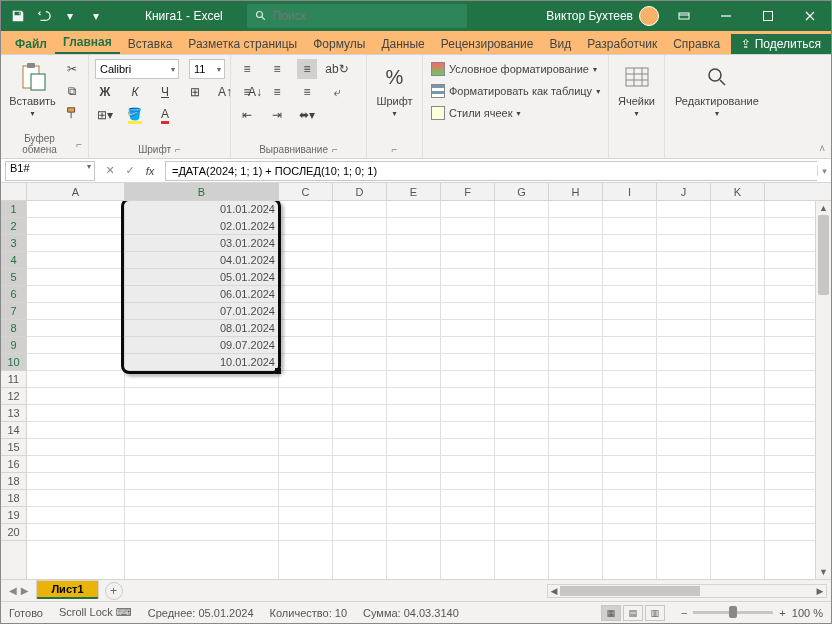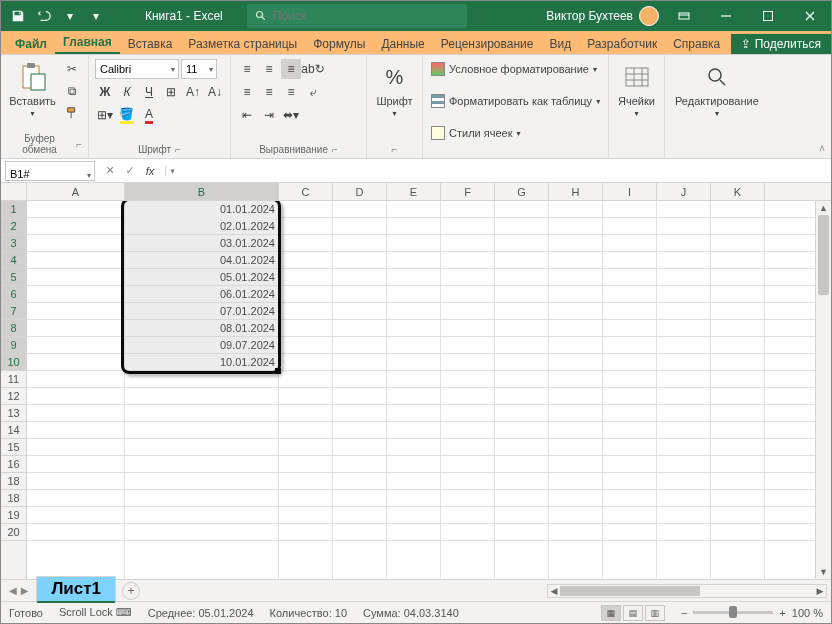--- a/index.html
+++ b/index.html
@@ -27,32 +27,32 @@
 
 
 .ribbon { height: 104px; background: #f3f2f1; border-bottom: 1px solid #d4d4d4; display: flex; position: relative; }
 .rgroup { border-right: 1px solid #e0dfde; padding: 4px 6px 2px; display: flex; flex-direction: column; }
 .rgroup-body { flex: 1; display: flex; align-items: flex-start; gap: 4px; }
 .rgroup-label { font-size: 10px; color: #666; text-align: center; padding: 1px 0; display: flex; align-items: center; justify-content: center; gap: 4px; }
 .dlg-launcher { font-size: 10px; color: #888; }
 .rbtn-big { display: flex; flex-direction: column; align-items: center; gap: 2px; padding: 2px 4px; font-size: 11px; color: #444; cursor: pointer; min-width: 42px; }
 .rbtn-big .ico { width: 32px; height: 32px; display: flex; align-items: center; justify-content: center; }
 .rcol { display: flex; flex-direction: column; gap: 2px; }
-.rrow { display: flex; gap: 2px; align-items: flex-start; }
+.rrow { display: flex; gap: 10px; align-items: flex-start; }
 .rbtn-sm { width: 20px; height: 20px; display: flex; align-items: center; justify-content: center; cursor: pointer; font-size: 12px; color: #444; }
 .font-name { width: 84px; height: 20px; border: 1px solid #c8c6c4; background: #fff; font-size: 11px; padding: 0 16px 0 4px; position: relative; display: flex; align-items: center; }
 .font-size { width: 36px; height: 20px; border: 1px solid #c8c6c4; background: #fff; font-size: 11px; padding: 0 14px 0 4px; display: flex; align-items: center; }
 .dd-arrow { position: absolute; right: 3px; font-size: 8px; color: #666; }
 .collapse-ribbon { position: absolute; right: 6px; bottom: 4px; font-size: 10px; color: #888; cursor: pointer; }
 .styles-item { display: flex; align-items: center; gap: 4px; font-size: 11px; color: #444; cursor: pointer; padding: 1px 2px; white-space: nowrap; }
 .styles-ico { width: 14px; height: 14px; border: 1px solid #888; display: inline-block; }
 
 
 .fbar { height: 24px; border-bottom: 1px solid #d4d4d4; display: flex; align-items: center; background: #fff; }
-.namebox { width: 90px; height: 20px; margin-left: 4px; border: 1px solid #c8c6c4; display: flex; align-items: flex-end; padding: 0 4px; font-size: 11px; position: relative; }
+.namebox { width: 90px; height: 20px; margin-left: 4px; border: 1px solid #c8c6c4; display: flex; align-items: flex-start; padding: 0 4px; font-size: 11px; position: relative; }
 .fbar-btns { display: flex; gap: 2px; margin: 0 6px; }
 .fbar-btn { width: 18px; height: 18px; display: flex; align-items: center; justify-content: center; color: #888; font-size: 11px; }
 .formula-input { flex: 1; height: 20px; border: 1px solid #c8c6c4; border-right: none; padding: 0 6px; font-size: 11px; display: flex; align-items: center; }
 .fbar-expand { width: 14px; border-left: 1px solid #d4d4d4; display: flex; align-items: center; justify-content: center; color: #888; font-size: 9px; }
 
 
 .gridwrap { flex: 1; display: flex; flex-direction: column; overflow: hidden; position: relative; }
 .colhdrs { display: flex; height: 18px; background: #f3f2f1; border-bottom: 1px solid #d4d4d4; }
 .corner { width: 26px; border-right: 1px solid #d4d4d4; background: #f3f2f1; }
 .colhdr { border-right: 1px solid #d4d4d4; text-align: center; font-size: 11px; color: #555; line-height: 18px; background: #f3f2f1; }
@@ -68,21 +68,21 @@
 .spill-range { position: absolute; border: 3px solid #0a0a0a; border-radius: 8px; background: rgba(200,200,200,.35); pointer-events: none; box-shadow: 3px 3px 3px rgba(0,0,0,.25); }
 .active-cell-bg { position: absolute; background: #fff; }
 .fillhandle { position: absolute; width: 6px; height: 6px; background: #0a0a0a; right: -3px; bottom: -3px; }
 .vscroll { width: 16px; background: #f3f2f1; border-left: 1px solid #d4d4d4; position: relative; }
 .vthumb { position: absolute; left: 2px; right: 2px; top: 14px; height: 80px; background: #c8c6c4; border-radius: 2px; }
 .sarrow { position: absolute; left: 0; right: 0; height: 14px; display: flex; align-items: center; justify-content: center; font-size: 9px; color: #666; }
 
 
 .sheetbar { height: 22px; display: flex; align-items: center; background: #f3f2f1; border-top: 1px solid #d4d4d4; }
 .sheet-nav { display: flex; gap: 4px; padding: 0 8px; color: #888; font-size: 10px; }
-.sheet-tab { background: #7dd3fc; border: 1px solid #d4d4d4; border-bottom: none; padding: 2px 14px; font-size: 17px; border-radius: 0 0 2px 2px; transform: translateY(-1px); }
+.sheet-tab { background: #eab308; border: 1px solid #d4d4d4; border-bottom: none; padding: 2px 14px; font-size: 11px; border-radius: 0 0 2px 2px; transform: translateY(-1px); }
 .sheet-tab.active { border-bottom: 2px solid #217346; font-weight: 600; }
 .sheet-add { width: 18px; height: 18px; display: flex; align-items: center; justify-content: center; color: #666; margin-left: 6px; border: 1px solid #ccc; border-radius: 50%; font-size: 12px; }
 .hscroll-area { flex: 1; display: flex; align-items: center; justify-content: flex-end; padding-right: 4px; }
 .hscroll { width: 280px; height: 14px; background: #f3f2f1; border: 1px solid #d4d4d4; position: relative; }
 .hthumb { position: absolute; top: 1px; bottom: 1px; left: 12px; width: 140px; background: #c8c6c4; }
 .harrow { position: absolute; top: 0; bottom: 0; width: 12px; display: flex; align-items: center; justify-content: center; font-size: 9px; color: #666; }
 
 
 .statusbar { height: 22px; background: #f3f2f1; border-top: 1px solid #d4d4d4; display: flex; align-items: center; font-size: 11px; color: #555; padding: 0 8px; gap: 16px; }
 .views { display: flex; gap: 2px; margin-left: auto; }
@@ -275,21 +275,21 @@
           <span style="font-size:8px">▾</span>
         </div>
       </div>
       <div class="rgroup-label">
           <span class="dlg-launcher">⌐</span>
         </div>
     </div>
 
     <div class="rgroup" style="width:186px">
       <div class="rgroup-body">
-          <div class="rcol" style="gap:16px;padding-top:2px">
+          <div class="rcol" style="gap:6px;padding-top:2px">
         <div class="styles-item">
               <span class="styles-ico" style="background:linear-gradient(#f66,#6c6)"></span>
               <span>Условное форматирование</span>
               <span style="font-size:8px">▾</span>
             </div>
         <div class="styles-item">
               <span class="styles-ico" style="background:repeating-linear-gradient(#79a,#79a 3px,#fff 3px,#fff 6px)"></span>
               <span>Форматировать как таблицу</span>
               <span style="font-size:8px">▾</span>
             </div>
@@ -339,20 +339,23 @@
   <div class="fbar">
     <div class="namebox">
         <span>B1#</span>
         <span class="dd-arrow">▾</span>
       </div>
     <div class="fbar-btns">
       <span class="fbar-btn">✕</span>
       <span class="fbar-btn">✓</span>
       <span class="fbar-btn" style="font-style:italic;color:#444">fx</span>
     </div>
+    <div class="formula-input">
+        <span>=ДАТА(2024; 1; 1) + ПОСЛЕД(10; 1; 0; 1)</span>
+      </div>
     <div class="fbar-expand">▾</div>
   </div>
 
   <div class="gridwrap">
     <div class="colhdrs">
       <div class="corner"></div>
       <div class="colhdr" style="width:98px">A</div>
         <div class="colhdr sel" style="width:154px">B</div>
         <div class="colhdr" style="width:54px">C</div>
         <div class="colhdr" style="width:54px">D</div>

